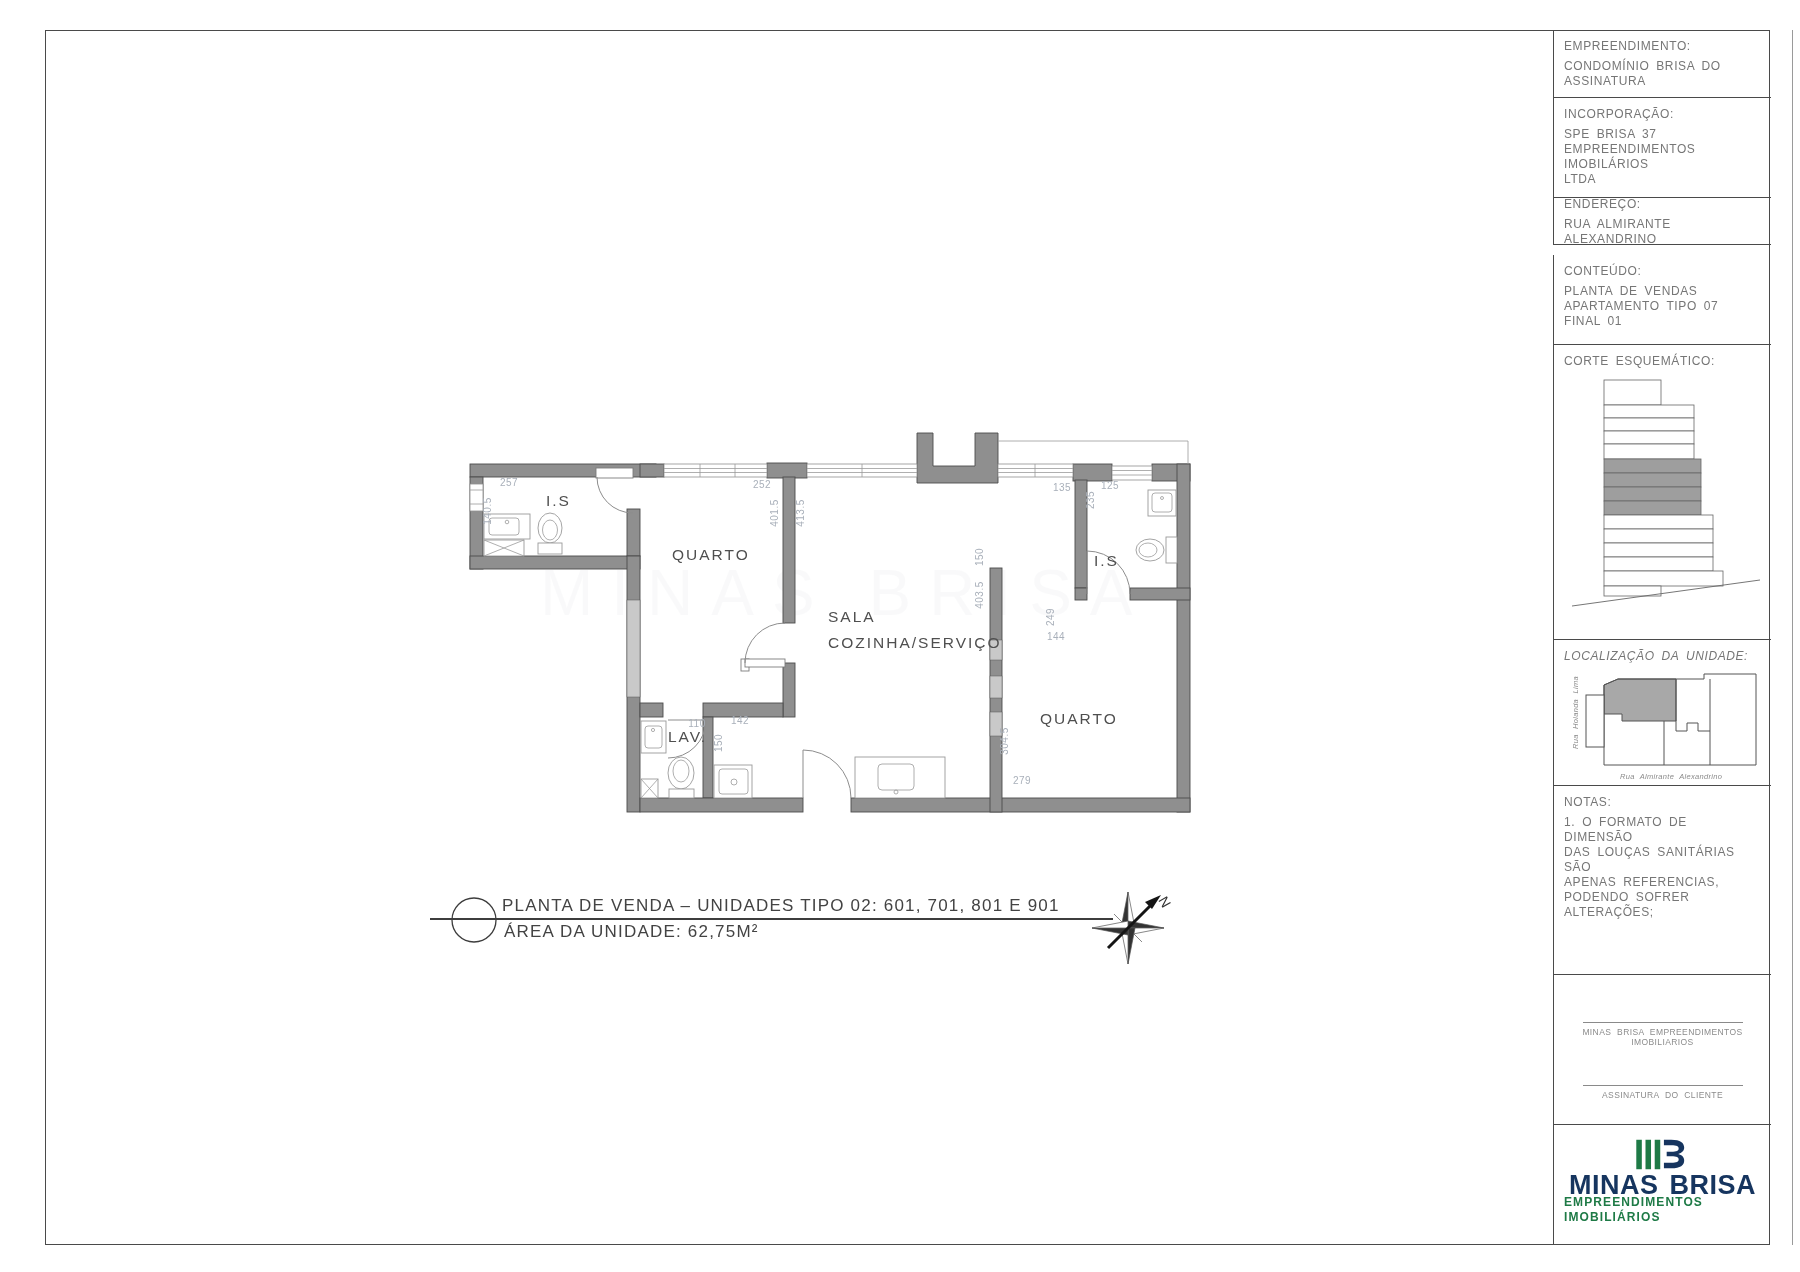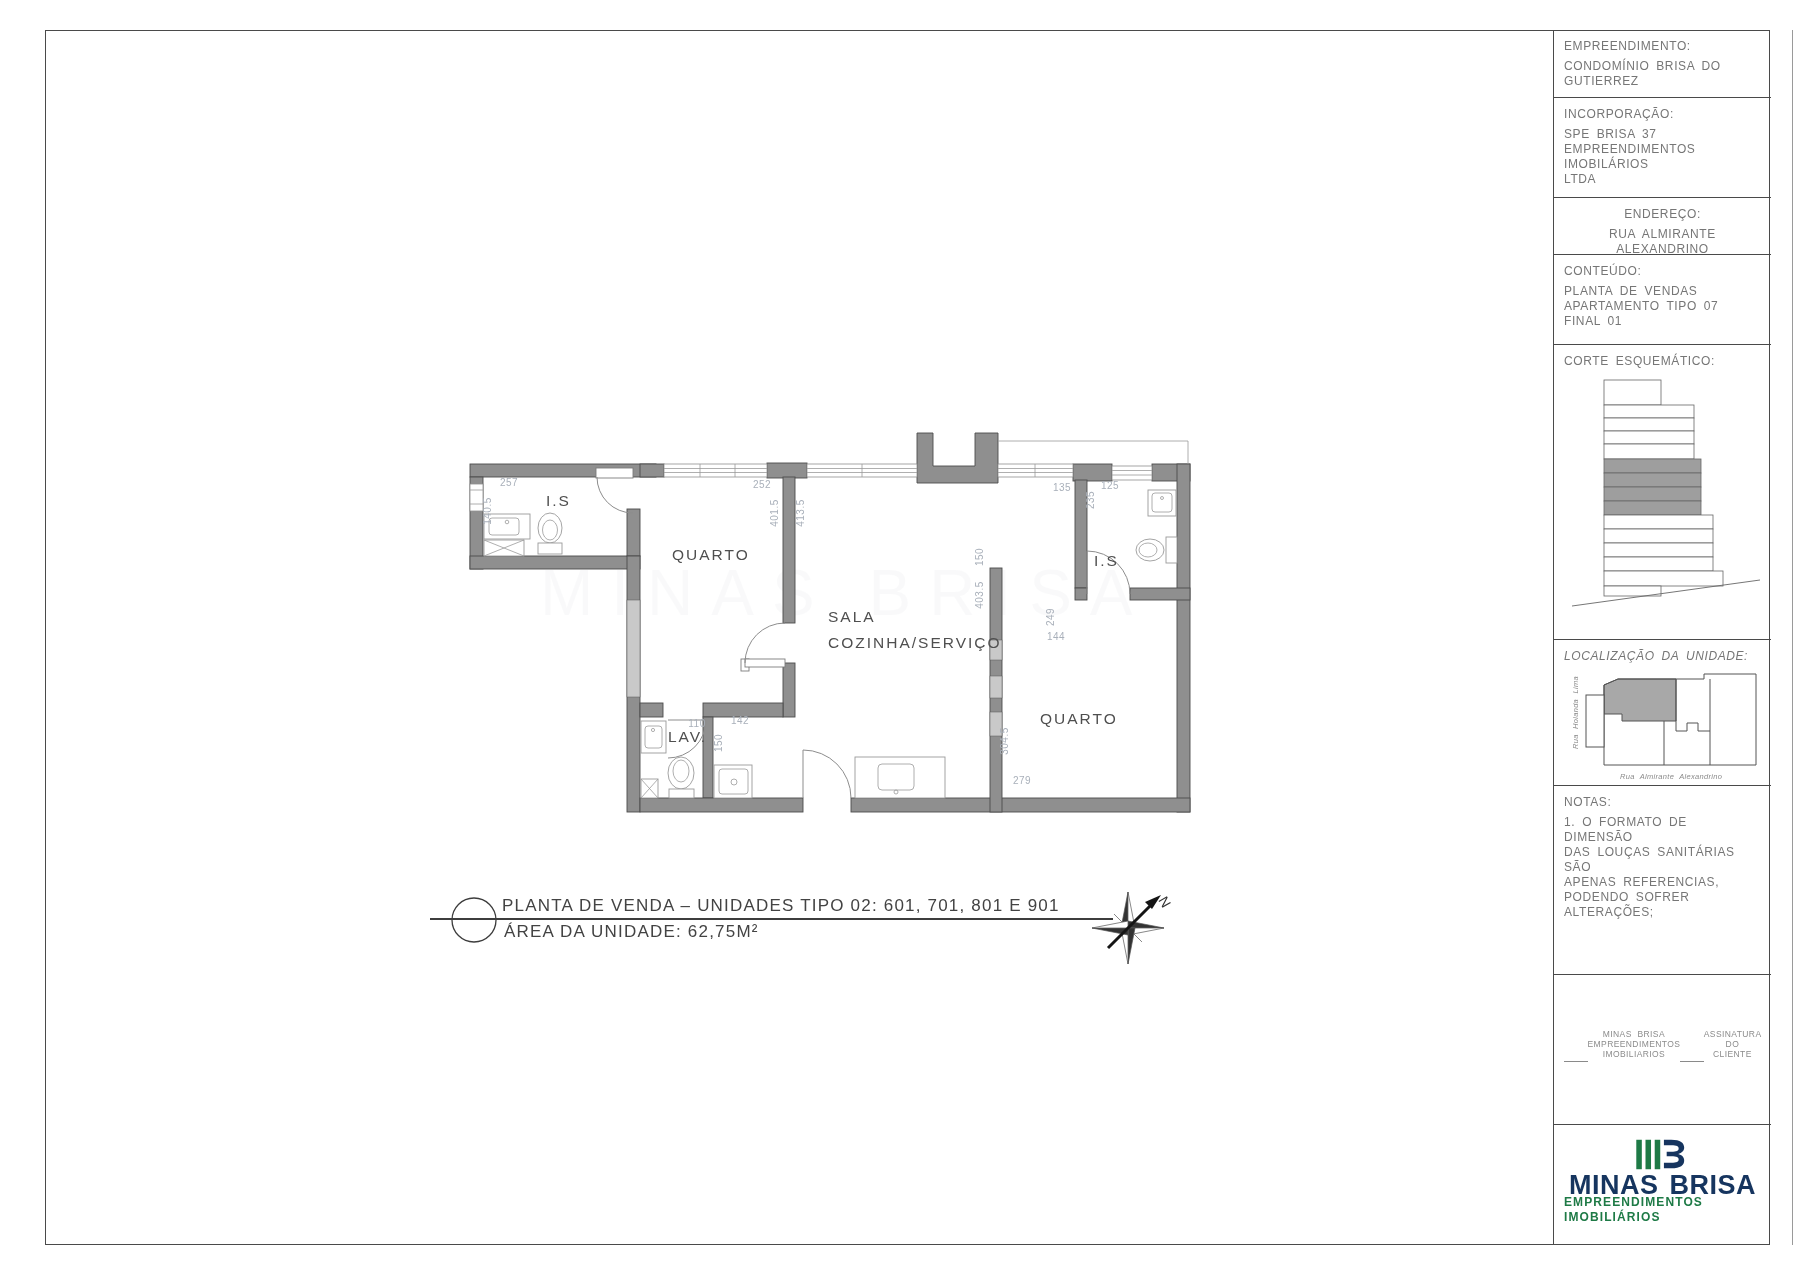--- a/index.html
+++ b/index.html
@@ -7,21 +7,21 @@
          font-family:"Liberation Sans",sans-serif;}
   #frame{position:absolute;left:45px;top:30px;width:1725px;height:1215px;
          border:1.5px solid #4a4a4a;box-sizing:border-box;}
   #edge-line{position:absolute;left:1792px;top:30px;width:1px;height:1215px;background:#9a9a9a;}
   .tb-section{position:absolute;left:1553px;width:218px;box-sizing:border-box;
               border-bottom:1.5px solid #4a4a4a;border-left:1.5px solid #4a4a4a;
               padding:9px 10px 20px 10px;color:#767676;
               font-size:12px;line-height:15px;letter-spacing:.6px;word-spacing:3px;}
   .tb-label{margin-bottom:5px;white-space:pre-line;}
   .tb-value{white-space:pre-line;}
-  .sig-wrap{display:flex;flex-direction:row;align-items:center;}
+  .sig-wrap{display:flex;flex-direction:column;align-items:center;}
   .sig-line{width:160px;border-top:1px solid #8a8a8a;margin-bottom:4px;}
   .sig-text{font-size:8.5px;line-height:10px;letter-spacing:.4px;color:#8b8b8b;
             text-align:center;white-space:pre-line;}
   #logo-box{display:flex;flex-direction:column;align-items:center;justify-content:center;padding-top:12px;}
   #logo-word{font-size:27px;font-weight:bold;color:#16355f;letter-spacing:.5px;margin-top:6px;}
   #logo-tag{font-size:12px;font-weight:bold;color:#1e7a46;letter-spacing:1.1px;margin-top:2px;}
   svg text{font-family:"Liberation Sans",sans-serif;}
   .wall{fill:#8f8f8f;stroke:#4c4c4c;stroke-width:.9;}
   .wlight{fill:#c9c9c9;stroke:#5a5a5a;stroke-width:.5;}
   .win{fill:#fff;stroke:#8f8f8f;stroke-width:.8;}
@@ -219,29 +219,29 @@
       </g>
       <line x1="-20" y1="20" x2="26" y2="-26" stroke="#151515" stroke-width="3"></line>
       <polygon points="33,-33 17,-26 24,-19" fill="#151515"></polygon>
       <text x="30" y="-28" transform="rotate(60 30 -28)" font-size="14" fill="#333">N</text>
     </g>
   </svg>
 
   <div class="tb-section" style="top:30px;height:68px;">
     <div class="tb-label">EMPREENDIMENTO:</div>
     <div class="tb-value">CONDOMÍNIO BRISA DO
-GUTIERREZ</div>
+ASSINATURA</div>
   </div>
   <div class="tb-section" style="top:98px;height:100px;">
     <div class="tb-label">INCORPORAÇÃO:</div>
     <div class="tb-value">SPE BRISA 37
 EMPREENDIMENTOS IMOBILÁRIOS
 LTDA</div>
   </div>
-  <div class="tb-section" style="top:198px;height:57px;text-align:center;">
+  <div class="tb-section" style="top:188px;height:57px;">
     <div class="tb-label">ENDEREÇO:</div>
     <div class="tb-value">RUA ALMIRANTE ALEXANDRINO</div>
   </div>
   <div class="tb-section" style="top:255px;height:90px;">
     <div class="tb-label">CONTEÚDO:</div>
     <div class="tb-value">PLANTA DE VENDAS
 APARTAMENTO TIPO 07
 FINAL 01</div>
   </div>
 

